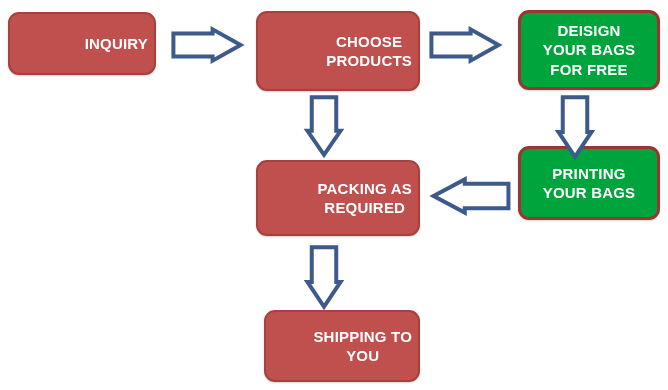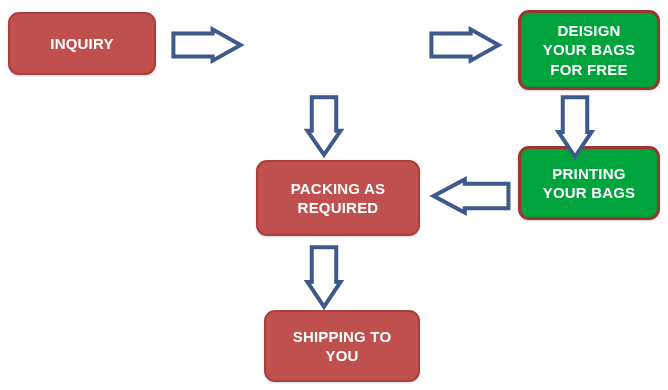--- a/index.html
+++ b/index.html
@@ -30,20 +30,21 @@
     line-height: 1.28;
     border-radius: 11px;
     border-style: solid;
     border-width: 2px;
     user-select: none;
   }
   .node-red {
     background: #c0504d;
     border-color: #a8413e;
     box-shadow: 0 1px 2px rgba(0,0,0,0.18);
+    justify-content: flex-end;
   }
   .node-green {
     background: #00a43c;
     border-color: #9c3530;
     border-width: 3px;
     box-shadow: 0 1px 2px rgba(0,0,0,0.18);
   }
   .node-label {
     display: block;
     padding: 0 6px;
@@ -63,20 +64,24 @@
     stroke-width: 4;
     stroke-linejoin: miter;
   }
 </style>
 </head>
 <body>
 
 <div id="flowchart">
     <div class="node node-red" style="left: 8px; top: 12px; width: 148px; height: 63px; font-size: 15px;">
       <span class="node-label">INQUIRY</span>
+    </div>
+    <div class="node node-red" style="left: 256px; top: 11px; width: 164px; height: 80px; font-size: 15px;">
+      <span class="node-label">CHOOSE
+PRODUCTS</span>
     </div>
     <div class="node node-green" style="left: 518px; top: 10px; width: 142px; height: 80px; font-size: 15px;">
       <span class="node-label">DEISIGN
 YOUR BAGS
 FOR FREE</span>
     </div>
     <div class="node node-green" style="left: 518px; top: 146px; width: 142px; height: 74px; font-size: 15px;">
       <span class="node-label">PRINTING
 YOUR BAGS</span>
     </div>

